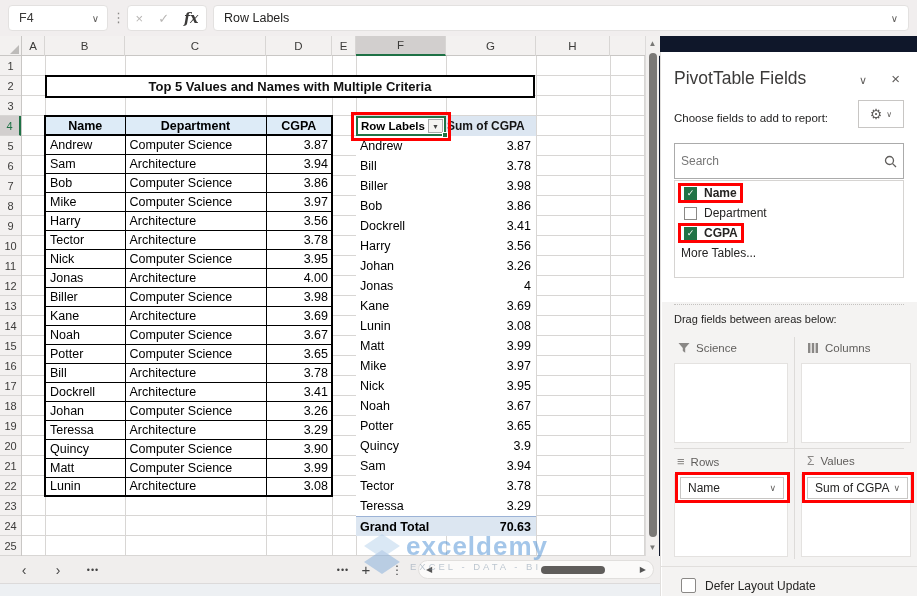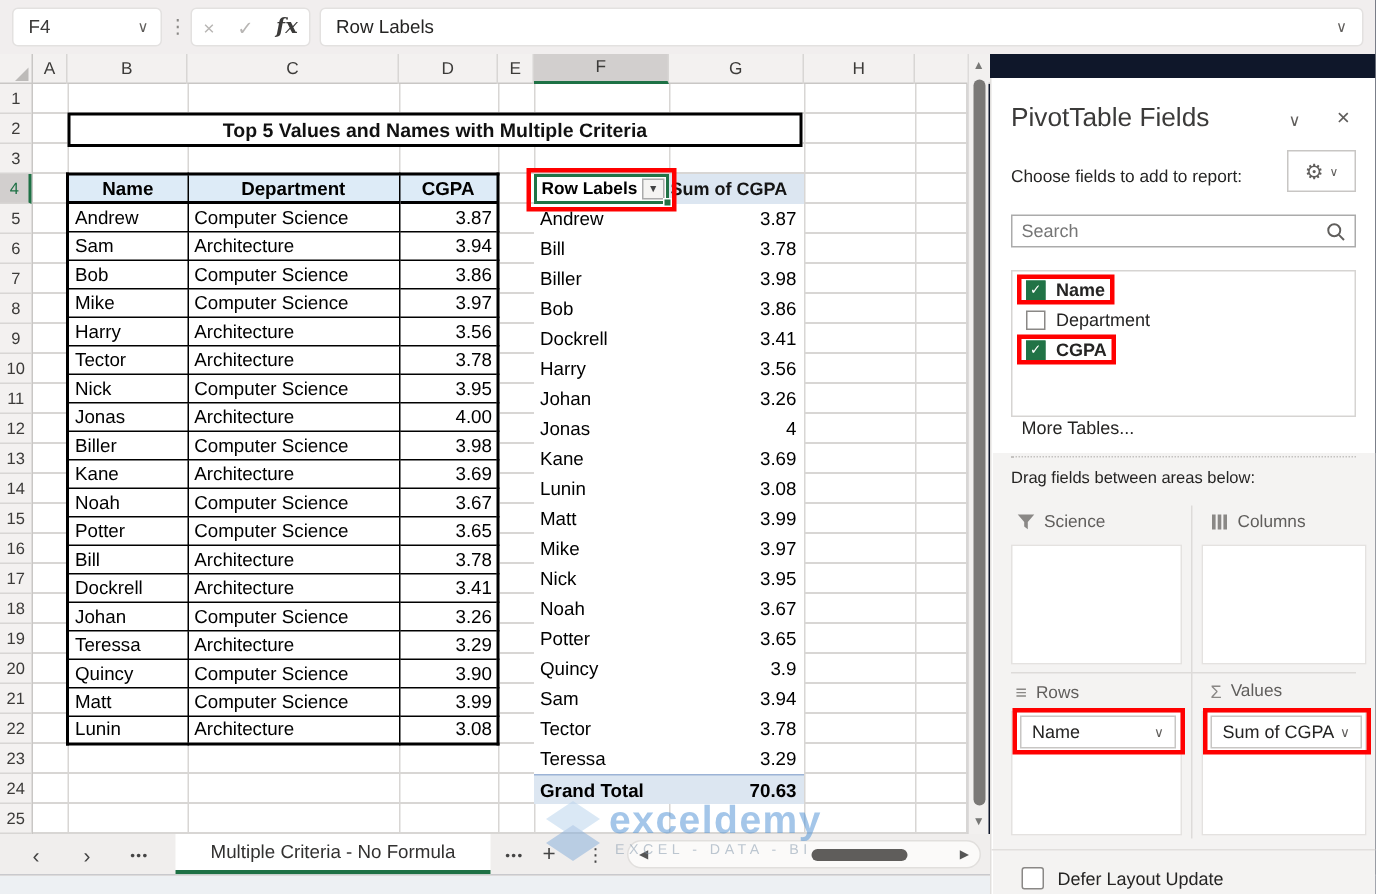--- a/index.html
+++ b/index.html
@@ -86,33 +86,33 @@
   
   .panel { position: absolute; left: 660px; top: 52px; width: 257px; height: 547px; background: #fff; border-left: 1px solid #E1DFDD; }
   .panel-lower { position: absolute; left: 1px; top: 250px; width: 256px; height: 297px; background: #F4F3F2; }
   .panel-title { position: absolute; left: 13px; top: 16px; font-size: 17.5px; color: #3B3A39; }
   .panel-chev { position: absolute; right: 50px; top: 22px; font-size: 11px; color: #605E5C; }
   .panel-close { position: absolute; right: 17px; top: 18px; font-size: 15px; color: #605E5C; }
   .panel-sub { position: absolute; left: 13px; top: 60px; font-size: 11.5px; color: #252423; }
   .gear-btn { position: absolute; right: 13px; top: 48px; width: 46px; height: 28px; background: #fff; border: 1px solid #C8C6C4; display: flex; align-items: center; justify-content: center; gap: 4px; }
   .gear-glyph { font-size: 14px; color: #605E5C; }
   .gear-btn .chev { font-size: 8px; }
-  .search-box { position: absolute; left: 13px; top: 91px; width: 230px; height: 22px; background: #fff; border: 1px solid #ABABAB; display: flex; align-items: center; }
+  .search-box { position: absolute; left: 13px; top: 91px; width: 230px; height: 36px; background: #fff; border: 1px solid #ABABAB; display: flex; align-items: center; }
   .search-input { flex: 1; border: none; outline: none; font-size: 12px; padding-left: 6px; color: #252423; font-family: "Liberation Sans", sans-serif; background: transparent; }
   .search-input::placeholder { color: #767676; }
   .search-icon { padding-right: 6px; display: flex; }
   .fields-box { position: absolute; left: 13px; top: 128px; width: 230px; height: 98px; background: #fff; border: 1px solid #D6D4D2; padding-top: 2px; }
   .field-row { height: 20px; display: flex; align-items: center; padding-left: 3px; }
   .field-inner { display: inline-flex; align-items: center; height: 20px; border: 3px solid transparent; padding: 0 3px; gap: 7px; }
   .field-row.hl .field-inner { border-color: #FF0000; }
   .checkbox { width: 13px; height: 13px; background: #fff; border: 1px solid #8A8886; font-size: 9px; line-height: 11px; text-align: center; color: transparent; flex: none; }
   .checkbox.checked { background: #217346; border-color: #217346; color: #fff; }
   .field-label { font-size: 12px; color: #252423; white-space: nowrap; }
   .field-label.bold { font-weight: bold; }
-  .more-tables { font-size: 12px; color: #252423; padding: 3px 0 0 6px; margin-top: 32px; }
+  .more-tables { font-size: 12px; color: #252423; padding: 3px 0 0 6px; }
   .dotted-sep { position: absolute; left: 13px; top: 252px; width: 230px; border-top: 1px dotted #C4C2C0; }
   .drag-label { position: absolute; left: 13px; top: 261px; font-size: 11px; color: #252423; z-index: 2; }
   .q-vline { position: absolute; left: 133px; top: 285px; width: 1px; height: 222px; background: #DDDBD9; z-index: 2; }
   .q-hline { position: absolute; left: 13px; top: 396px; width: 230px; height: 1px; background: #DDDBD9; z-index: 2; }
   .area-hdr { position: absolute; display: flex; align-items: center; gap: 6px; font-size: 11.5px; color: #605E5C; z-index: 2; }
   .area-box { position: absolute; background: #fff; border: 1px solid #E4E2E0; z-index: 2; }
   .chip { position: absolute; height: 22px; background: #fff; border: 1px solid #C8C6C4; display: flex; align-items: center; justify-content: space-between; font-size: 12px; color: #252423; padding: 0 7px; z-index: 3; }
   .chip .chev { font-size: 9px; }
   .sigma { font-size: 12px; color: #8A8886; }
   .rows-lines { font-size: 13px; color: #8A8886; }
@@ -410,21 +410,20 @@
   <div class="vscroll">
     <div class="up">▲</div>
     <div class="thumb"></div>
     <div class="down">▼</div>
   </div>
 
   <div class="tab-bar">
     <div class="tb-item tb-nav" style="left:14px">‹</div>
     <div class="tb-item tb-nav" style="left:48px">›</div>
     <div class="tb-item tb-dots" style="left:80px">•••</div>
-    <div class="sheet-tab">Multiple Criteria - No Formula</div>
     <div class="tb-item tb-dots" style="left:330px">•••</div>
     <div class="tb-item" style="left:356px; width:20px; font-size:15px;">+</div>
     <div class="tb-item" style="left:390px; width:14px; font-size:12px;">⋮</div>
     <div class="hscroll">
       <div class="left">◀</div>
       <div class="thumb"></div>
       <div class="right">▶</div>
     </div>
   </div>
 

